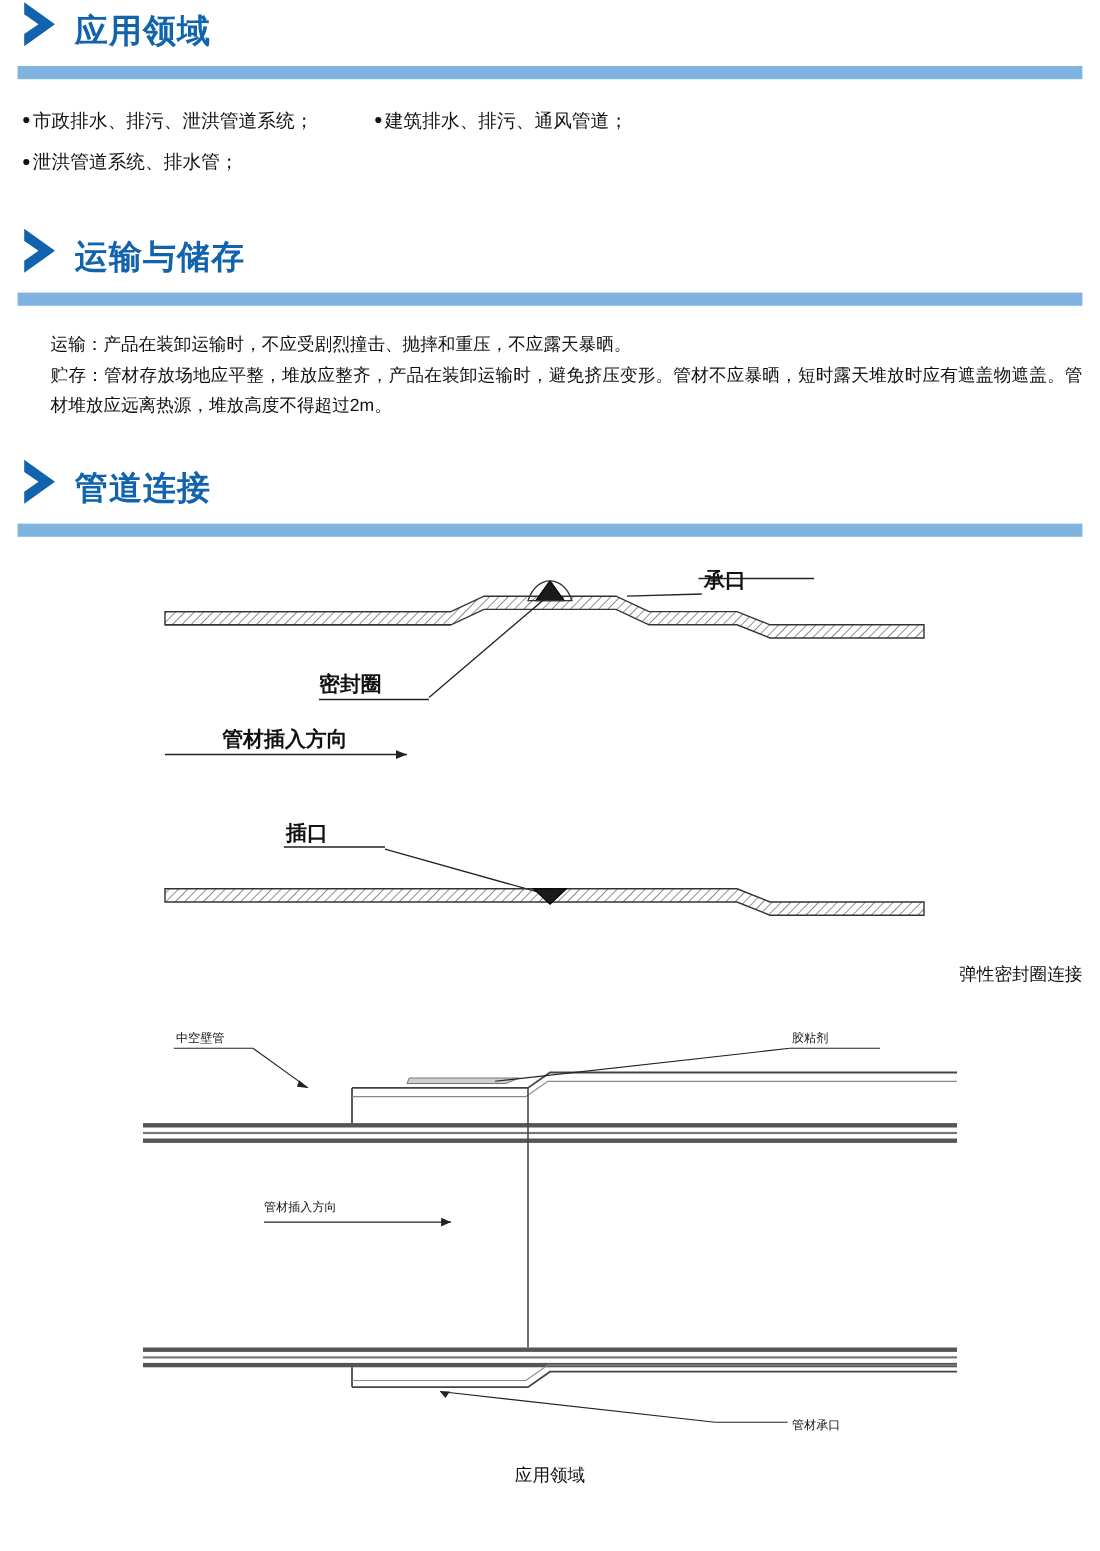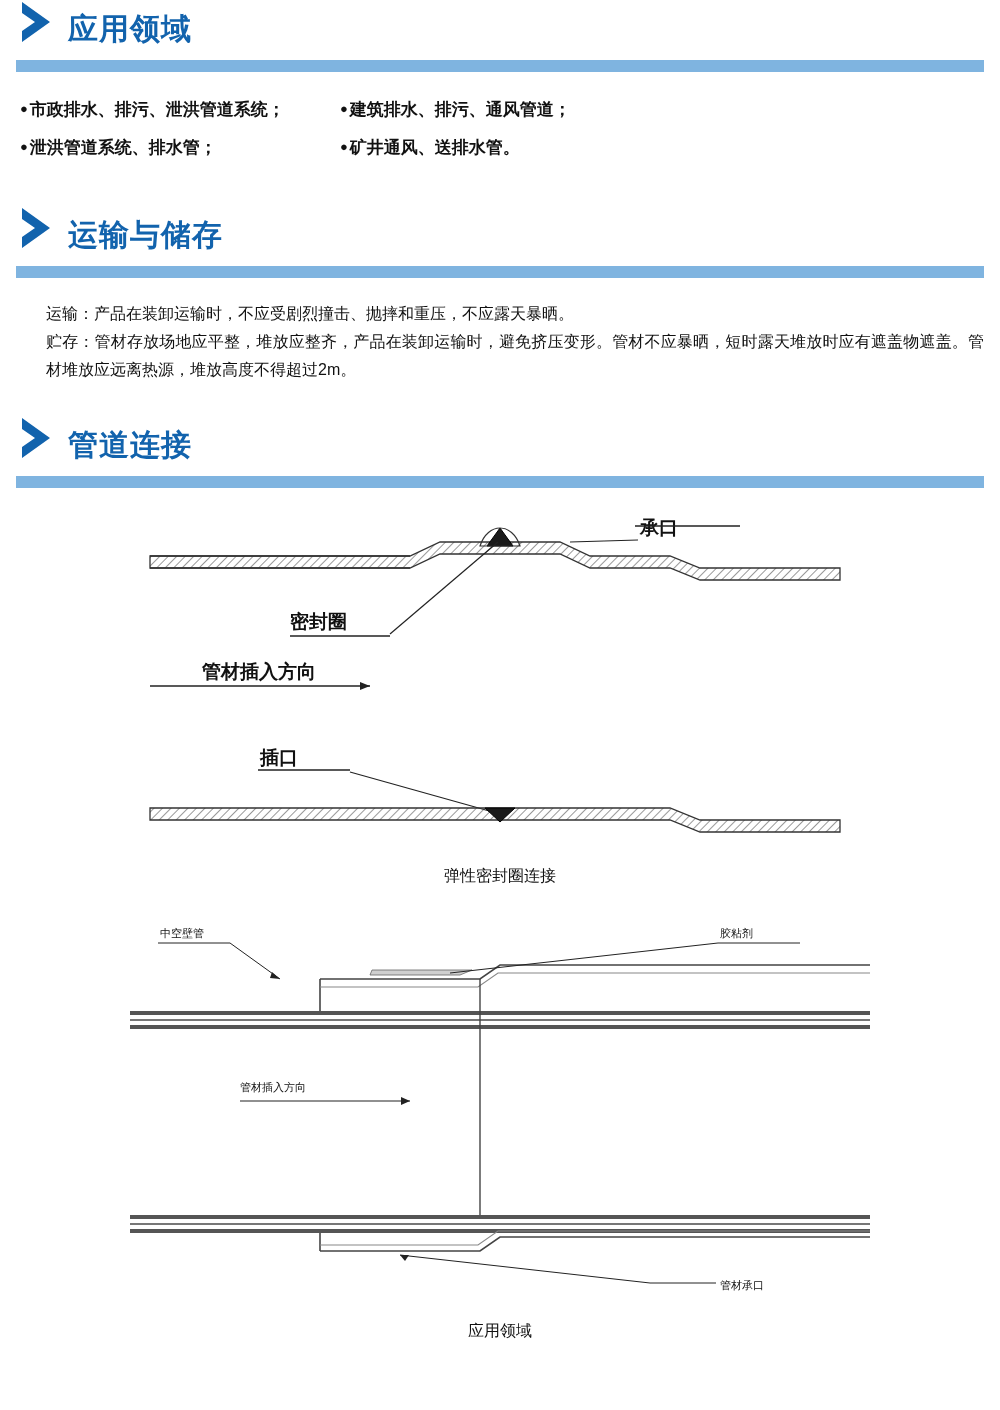--- a/index.html
+++ b/index.html
@@ -56,21 +56,20 @@
     display: grid;
     grid-template-columns: 320px 1fr;
     row-gap: 14px;
     padding-left: 4px;
   }
   .app-item {
     font-size: 17px;
     color: #111111;
     line-height: 1.4;
     white-space: nowrap;
-    font-weight: bold;
   }
   .dot {
     font-size: 13px;
     vertical-align: 2px;
     margin-right: 2px;
   }
 
   
   .para-wrap {
     margin-top: 22px;
@@ -93,20 +92,22 @@
     margin-top: 28px;
     text-align: center;
   }
   .figure svg {
     display: block;
     margin: 0 auto;
   }
   .fig-caption {
     font-size: 16px;
     color: #111111;
+    margin-top: 10px;
+    text-align: right;
   }
   .fig-caption-2 {
     font-size: 16px;
     color: #111111;
     margin-top: 6px;
   }
 </style>
 </head>
 <body>
 
@@ -123,23 +124,20 @@
   <div class="app-grid">
     <div class="app-item">
       <span class="dot">●</span><span>市政排水、排污、泄洪管道系统；</span>
     </div>
     <div class="app-item">
       <span class="dot">●</span><span>建筑排水、排污、通风管道；</span>
     </div>
     <div class="app-item">
       <span class="dot">●</span><span>泄洪管道系统、排水管；</span>
     </div>
-    <div class="app-item">
-      <span class="dot">●</span><span>矿井通风、送排水管。</span>
-    </div>
   </div>
 
   <div class="gap-lg"></div>
 
   <div class="section-head">
     <svg class="chev" viewBox="0 0 34 44">
       <path d="M2 2 L30 22 L2 42 L2 31 L15 22 L2 13 Z" fill="#1263ad"></path>
     </svg>
     <div class="section-title">运输与储存</div>
   </div>

